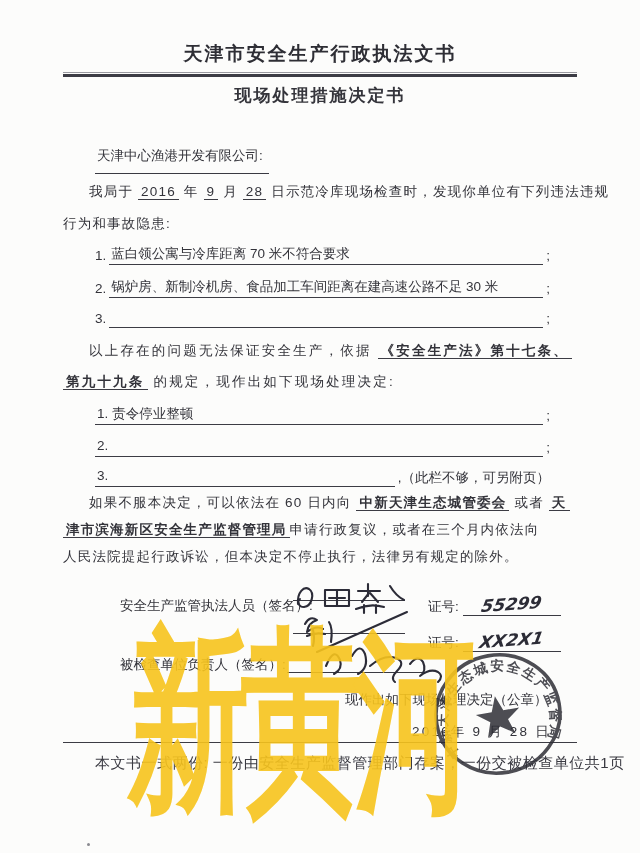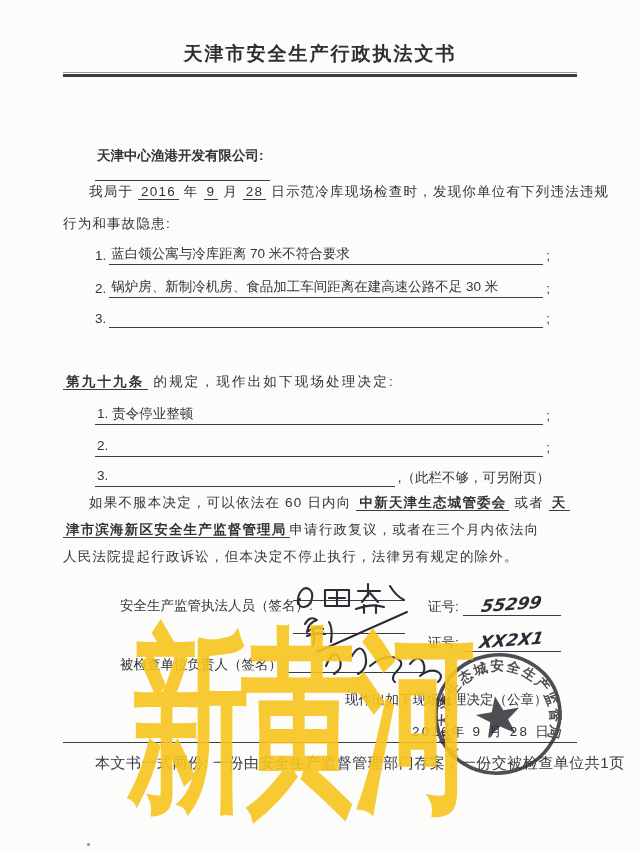--- a/index.html
+++ b/index.html
@@ -9,21 +9,21 @@
     font-family:"Liberation Sans","DejaVu Sans",sans-serif;
     color:#33333a;
   }
   .ln{position:absolute;font-size:13.5px;line-height:1.25;white-space:nowrap;}
   .center{left:0;width:640px;text-align:center;}
   .title{font-size:19px;font-weight:bold;letter-spacing:2px;color:#2e2e35;}
   .subtitle{font-size:17px;font-weight:bold;letter-spacing:2px;color:#34343b;}
   .docnum{font-size:12.5px;letter-spacing:1px;color:#3a3a42;}
   .rule{position:absolute;background:#3c3c44;}
   .rule-echo{position:absolute;background:#9a9aa0;}
-  .addressee{font-weight:bold;border-bottom:1.4px solid #3a3a42;padding:0 6px 17px 2px;}
+  .addressee{font-weight:normal;border-bottom:1.4px solid #3a3a42;padding:0 6px 10px 2px;}
   .u{border-bottom:1.3px solid #3c3c44;padding:0 3px;}
   .row{display:flex;align-items:flex-end;}
   .row .no{padding-right:3px;}
   .row .entry{border-bottom:1.3px solid #3c3c44;padding:0 2px 1px 2px;}
   .row .fill{flex:1;border-bottom:1.3px solid #3c3c44;height:15px;}
   .row .tail{padding-left:3px;}
   .sp2{letter-spacing:2.2px;}
   .sp1{letter-spacing:1.2px;}
   .uline{position:absolute;border-bottom:1.4px solid #3a3a42;}
   .certval{display:inline-block;width:98px;border-bottom:1.4px solid #3a3a42;text-align:center;vertical-align:bottom;}
@@ -44,20 +44,21 @@
   .dot{position:absolute;width:3px;height:3px;border-radius:50%;background:#8a8a90;}
 </style>
 </head>
 <body>
 
 <div class="page">
 
   <div class="ln center title" style="top:42px;">天津市安全生产行政执法文书</div>
   <div class="rule-echo" style="top:72px;left:63px;width:514px;height:1px;"></div>
   <div class="rule" style="top:74px;left:63px;width:514px;height:2.5px;"></div>
+  <div class="ln center subtitle" style="top:85px;">现场处理措施决定书</div>
 
   <div class="ln" style="top:148px;left:95px;">
     <span class="addressee">天津中心渔港开发有限公司:</span>
   </div>
 
   <div class="ln sp1" style="top:184px;left:63px;width:514px;text-indent:26px;">
     <span>我局于</span>
     <span class="u">2016</span>
     <span>年</span>
     <span class="u">9</span>
@@ -78,20 +79,24 @@
     <span class="entry">锅炉房、新制冷机房、食品加工车间距离在建高速公路不足 30 米</span>
     <span class="fill"></span>
     <span class="tail">;</span>
   </div>
   <div class="ln row" style="top:311px;left:95px;width:455px;">
     <span class="no">3.</span>
     <span class="fill"></span>
     <span class="tail">;</span>
   </div>
 
+  <div class="ln sp2" style="top:343px;left:63px;width:514px;text-indent:26px;">
+    <span>以上存在的问题无法保证安全生产，依据</span>
+    <span class="u" style="font-weight:bold;">《安全生产法》第十七条、</span>
+  </div>
   <div class="ln sp2" style="top:374px;left:63px;width:514px;">
     <span class="u" style="font-weight:bold;">第九十九条</span>
     <span>的规定，现作出如下现场处理决定:</span>
   </div>
 
   <div class="ln row" style="top:406px;left:95px;width:455px;">
     <span class="no entry">1.</span>
     <span class="entry">责令停业整顿</span>
     <span class="fill"></span>
     <span class="tail">;</span>

